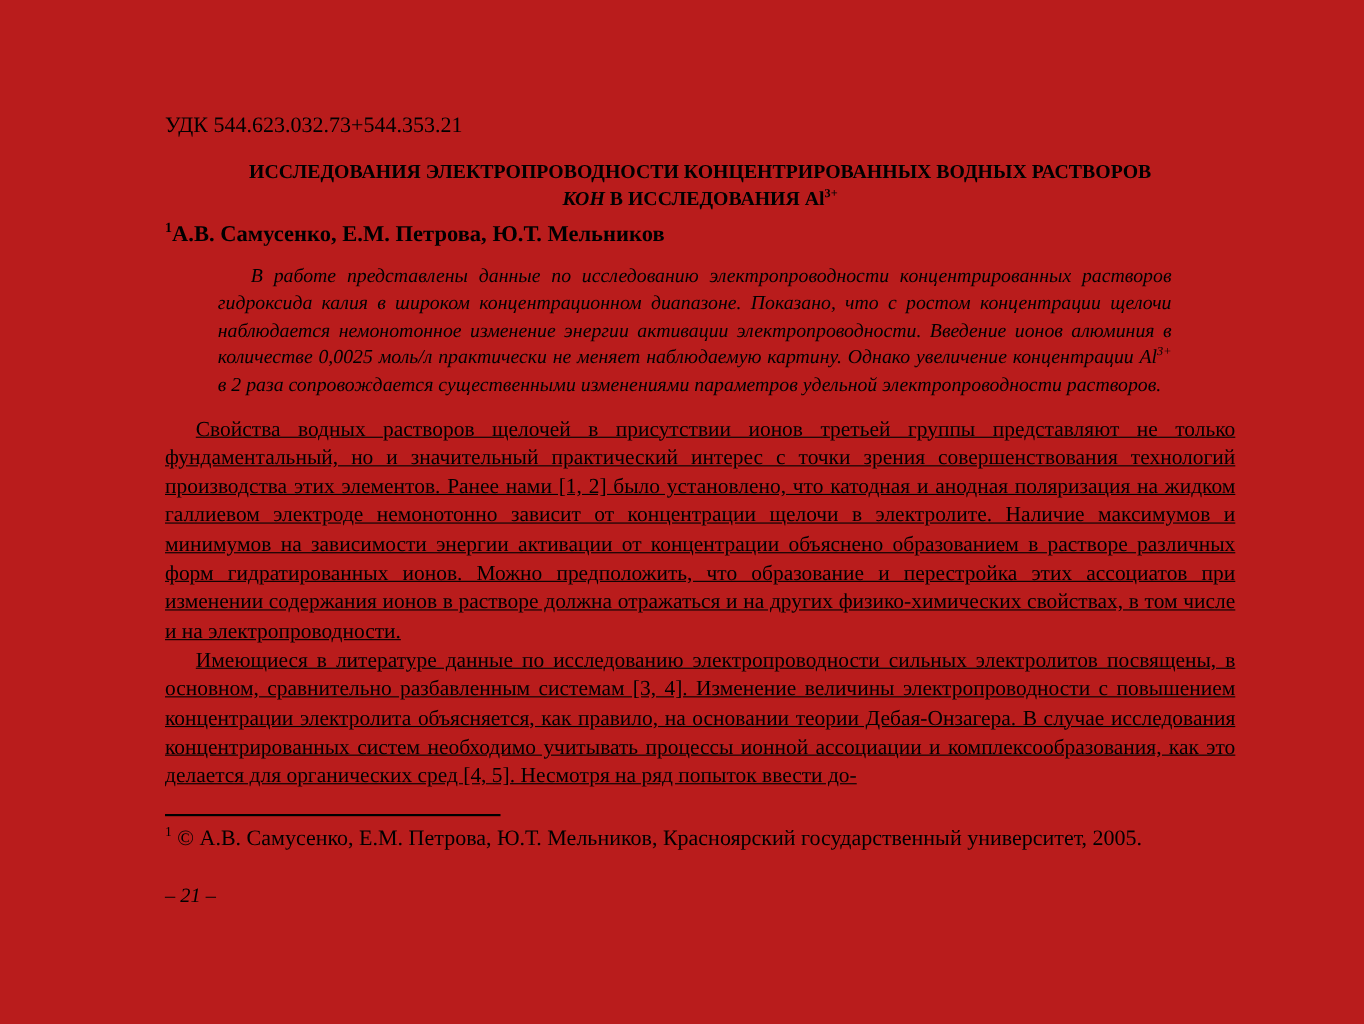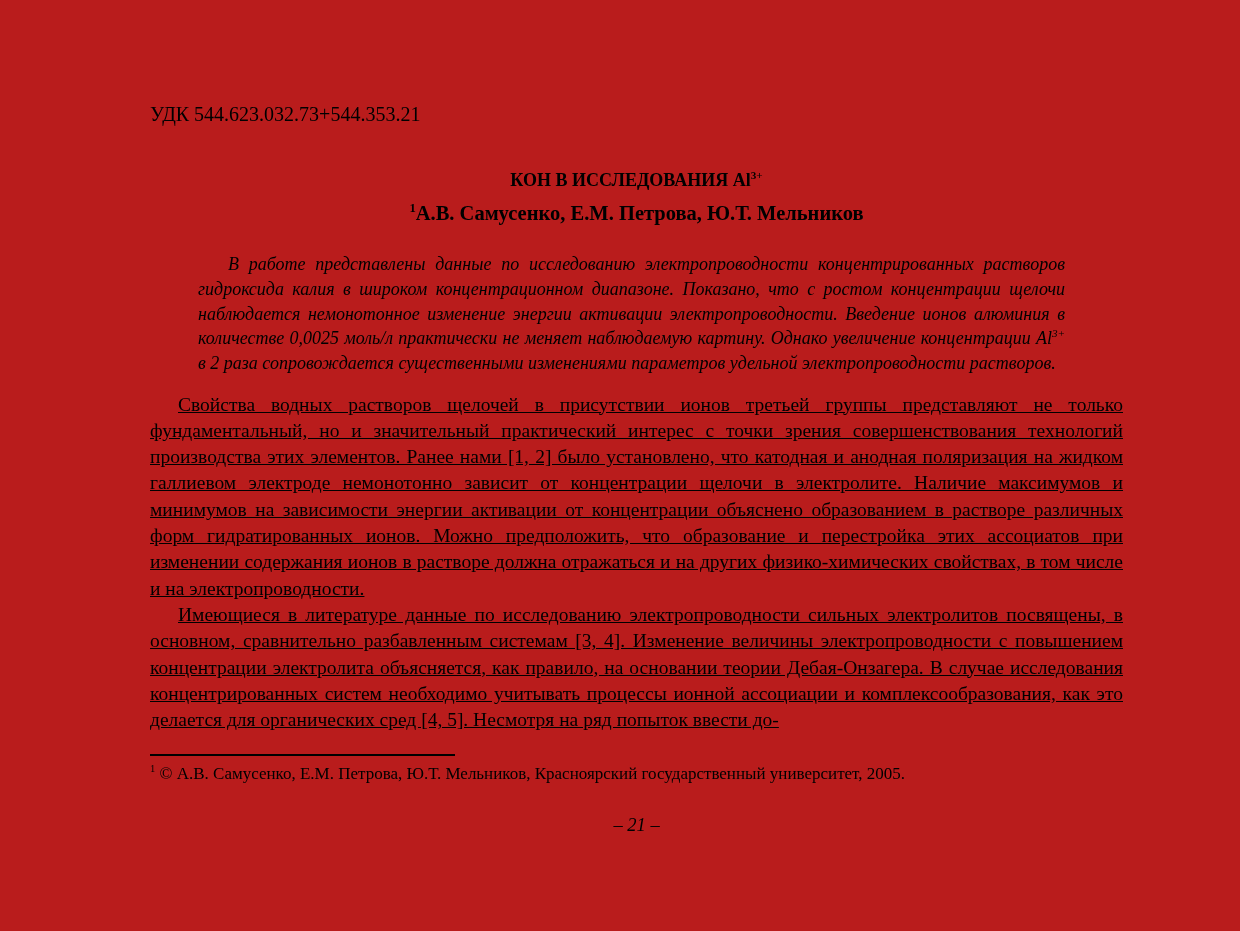--- a/index.html
+++ b/index.html
@@ -30,27 +30,28 @@
     margin-bottom: 18px;
   }
   .title {
     text-align: center;
     font-weight: bold;
     font-size: 18px;
     line-height: 1.35;
     margin-bottom: 8px;
   }
   .title .formula {
+    font-style: italic;
   }
   .authors {
-    text-align: center;
+    text-align: left;
     font-weight: bold;
     font-size: 20.5px;
     line-height: 1.25;
-    margin-bottom: 26px;
+    margin-bottom: 12px;
   }
   .abstract {
     margin: 0 58px 16px 48px;
     font-style: italic;
     font-size: 18px;
     line-height: 1.37;
     text-align: justify;
     text-indent: 30px;
   }
   .body-para {
@@ -61,44 +62,44 @@
     margin: 0;
     text-decoration: underline;
   }
   .footnote-sep {
     width: 305px;
     border: none;
     border-top: 2px solid #000000;
     margin: 20px 0 7px 0;
   }
   .footnote {
-    font-size: 17px;
+    font-size: 20px;
     line-height: 1.3;
   }
   .page-number {
-    text-align: center;
+    text-align: left;
     font-style: italic;
     font-size: 18.5px;
     margin-top: 30px;
   }
   sup {
     font-size: 0.62em;
     line-height: 0;
   }
 </style>
 </head>
 <body>
 
 <div class="page">
   <div class="content">
 
     <div class="udc">УДК 544.623.032.73+544.353.21</div>
 
     <div class="title">
-      <br>
+      <span>ИССЛЕДОВАНИЯ ЭЛЕКТРОПРОВОДНОСТИ КОНЦЕНТРИРОВАННЫХ ВОДНЫХ РАСТВОРОВ</span><br>
       <span class="formula">КОН</span><span> В ИССЛЕДОВАНИЯ Al</span><sup>3+</sup>
     </div>
 
     <div class="authors">
       <sup>1</sup><span>А.В. Самусенко, Е.М. Петрова, Ю.Т. Мельников</span>
     </div>
 
     <div class="abstract">
       <span>В работе представлены данные по исследованию электропроводности концентрированных растворов гидроксида калия в широком концентрационном диапазоне. Показано, что с ростом концентрации щелочи наблюдается немонотонное изменение энергии активации электропроводности. Введение ионов алюминия в количестве 0,0025 моль/л практически не меняет наблюдаемую картину. Однако увеличение концентрации Al</span><sup>3+</sup><span> в 2 раза сопровождается существенными изменениями параметров удельной электропроводности растворов.</span>
     </div>

